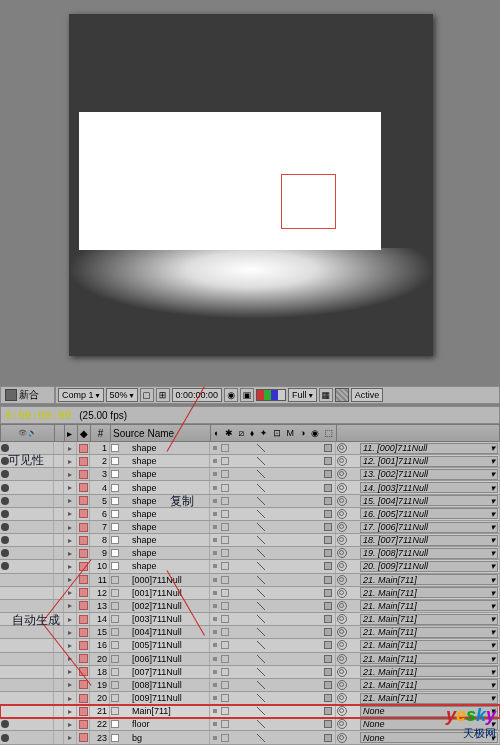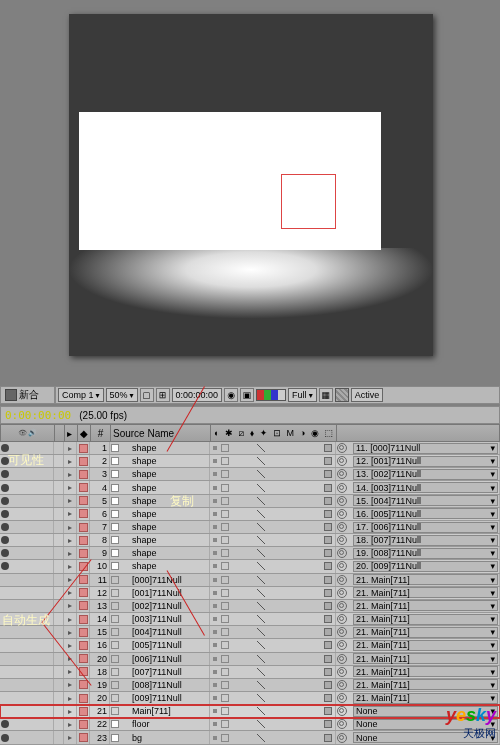--- a/index.html
+++ b/index.html
@@ -62,27 +62,27 @@
 .c-name { width: 100px; gap: 13px; }
 .layer-box { width: 8px; height: 8px; background: #fff; border: 1px solid #888; }
 .layer-box.null { background: transparent; border: 1px solid #888; }
 .c-sw { width: 126px; gap: 2px; font-size: 8px; }
 .sw-group { display: flex; gap: 2px; align-items: center; }
 .sw-icon { width: 8px; height: 8px; display: inline-block; }
 .sw-sun { background: radial-gradient(circle,#888 40%,transparent 45%); }
 .sw-box { border: 1px solid #888; }
 .sw-slash { background: linear-gradient(45deg,transparent 45%,#555 45% 55%,transparent 55%); }
 .sw-3d { border: 1px solid #666; background: #aaa; }
-.c-parent { flex: 1; gap: 6px; }
+.c-parent { flex: 1; gap: 13px; font-style: italic; }
 .spiral { width: 10px; height: 10px; border: 1px solid #666; border-radius: 50%; display: inline-block; position: relative; }
 .spiral::after { content: ''; position: absolute; width: 3px; height: 3px; border: 1px solid #666; border-radius: 50%; top: 1px; left: 1px; }
 .parent-dd { background: #bbb; border: 1px solid #888; padding: 0 2px; font-size: 9px; display: flex; align-items: center; height: 11px; flex: 1; justify-content: space-between; }
 
 
-.anno { position: absolute; color: #fef9c3; font-size: 12px; pointer-events: none; font-weight: 500; z-index: 10; }
+.anno { position: absolute; color: #0f172a; font-size: 12px; pointer-events: none; font-weight: 500; z-index: 10; }
 .anno-line { position: absolute; background: #c22; height: 1px; transform-origin: left center; z-index: 9; }
 
 
 .wm { position: absolute; right: 4px; bottom: 4px; text-align: right; z-index: 20; }
 .wm-logo { font-size: 18px; font-weight: bold; font-style: italic; }
 .wm-y { color: #c22; } .wm-e { color: #fa0; } .wm-s { color: #0a0; } .wm-k { color: #08c; } .wm-y2 { color: #a0c; }
 .wm-cn { font-size: 11px; color: #026; }
 
 .mini-eye { font-size: 7px; color: #444; }
 </style>
@@ -993,21 +993,21 @@
         <span class="parent-dd">
           <span>None</span>
           <span>▾</span>
         </span>
       </div>
     </div>
   </div>
 
 <div class="anno" style="top:452px;left:8px;">可见性</div>
 <div class="anno" style="top:493px;left:170px;">复制</div>
-<div class="anno" style="top:612px;left:2px;">自动生成</div>
+<div class="anno" style="top:612px;left:12px;">自动生成</div>
 <div class="anno-line" style="top:451px;left:167px;width:75px;transform:rotate(-60deg);"></div>
 <div class="anno-line" style="top:570px;left:167px;width:75px;transform:rotate(60deg);"></div>
 <div class="anno-line" style="top:622px;left:42px;width:80px;transform:rotate(-52deg);"></div>
 <div class="anno-line" style="top:622px;left:42px;width:80px;transform:rotate(52deg);"></div>
 
 <div class="wm">
   <div class="wm-logo"><span class="wm-y">y</span><span class="wm-e">e</span><span class="wm-s">s</span><span class="wm-k">k</span><span class="wm-y2">y</span></div>
   <div class="wm-cn">天极网</div>
 </div>
 

